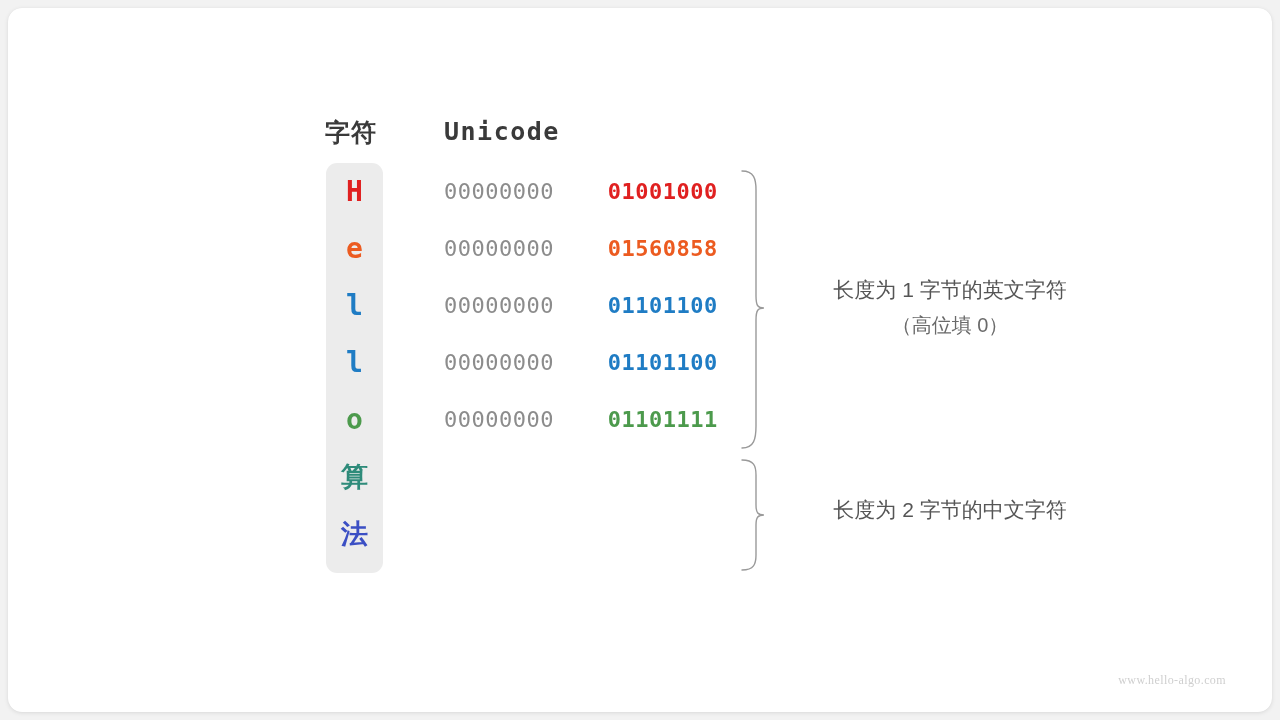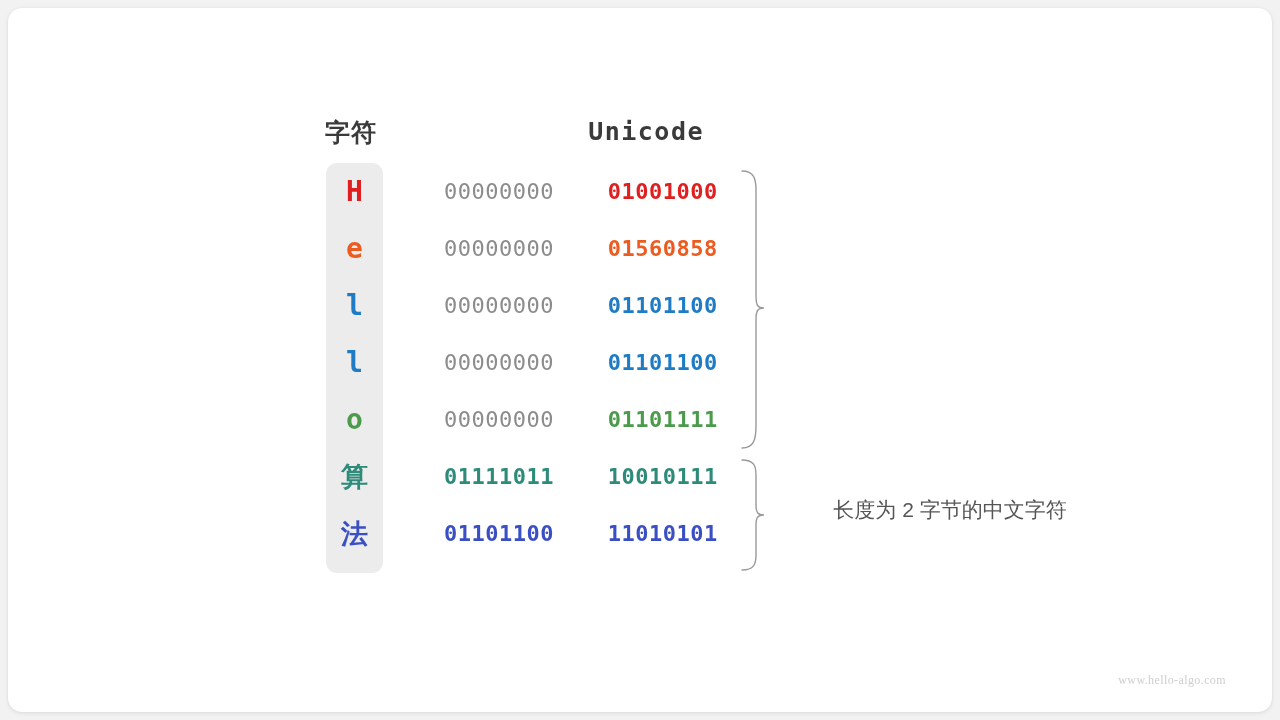--- a/index.html
+++ b/index.html
@@ -46,21 +46,21 @@
     top: 108px;
     width: 68px;
     text-align: center;
     font-size: 25px;
     letter-spacing: 1px;
   }
   .hdr-unicode {
     left: 424px;
     top: 109px;
     width: 260px;
-    text-align: right;
+    text-align: left;
     font-family: "DejaVu Sans Mono", "Liberation Mono", monospace;
     font-size: 25px;
     letter-spacing: 1.5px;
   }
 
   
   .char-col {
     position: absolute;
     left: 306px;
     top: 155px;
@@ -193,35 +193,37 @@
         <div class="row" style="top: 326px;">
           <div class="glyph latin" style="color: rgb(31, 124, 196);">l</div>
           <div class="bits"><span class="hi" style="color: rgb(140, 140, 140);">00000000</span><span> </span><span class="lo" style="color: rgb(31, 124, 196);">01101100</span></div>
         </div>
         <div class="row" style="top: 383px;">
           <div class="glyph latin" style="color: rgb(76, 154, 76);">o</div>
           <div class="bits"><span class="hi" style="color: rgb(140, 140, 140);">00000000</span><span> </span><span class="lo" style="color: rgb(76, 154, 76);">01101111</span></div>
         </div>
         <div class="row" style="top: 440px;">
           <div class="glyph cjk" style="color: rgb(46, 139, 122);">算</div>
-          <div class="bits"><span class="hi bold" style="color: rgb(46, 139, 122);">01111011</span><span> </span><span class="lo" style="color: rgb(46, 139, 122);">10010111</span></div>
         </div>
         <div class="row" style="top: 497px;">
           <div class="glyph cjk" style="color: rgb(59, 79, 196);">法</div>
-          <div class="bits"><span class="hi bold" style="color: rgb(59, 79, 196);">01101100</span><span> </span><span class="lo" style="color: rgb(59, 79, 196);">11010101</span></div>
         </div>
       </div>
 
     <svg class="brace" viewBox="0 0 48 420" width="48" height="420">
 
       <path d="M 10 13 C 22 13, 24 21, 24 32 L 24 138 C 24 148, 26 150, 32 150 C 26 150, 24 152, 24 162 L 24 268 C 24 281, 22 290, 10 290" fill="none" stroke="#9a9a9a" stroke-width="1.4" stroke-linecap="round"></path>
 
       <path d="M 10 302 C 22 302, 24 308, 24 317 L 24 347 C 24 355, 26 357, 32 357 C 26 357, 24 359, 24 367 L 24 397 C 24 406, 22 412, 10 412" fill="none" stroke="#9a9a9a" stroke-width="1.4" stroke-linecap="round"></path>
     </svg>
 
+    <div class="anno anno-1">
+      <span>长度为 1 字节的英文字符</span>
+      <span class="sub">（高位填 0）</span>
+    </div>
     <div class="anno anno-2">
       <span>长度为 2 字节的中文字符</span>
     </div>
 
     <div class="watermark">www.hello-algo.com</div>
 
   </div>
 </div>
 
 </body></html>

